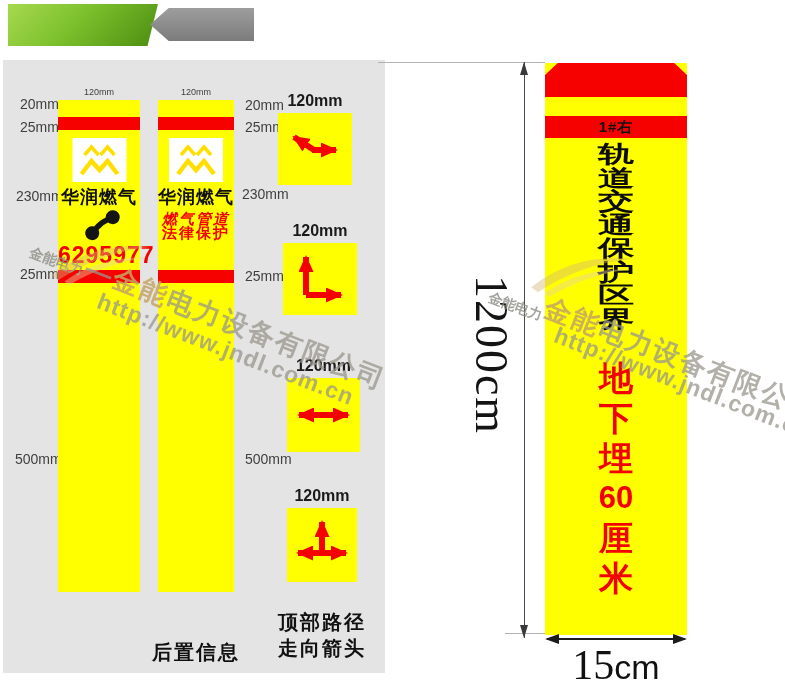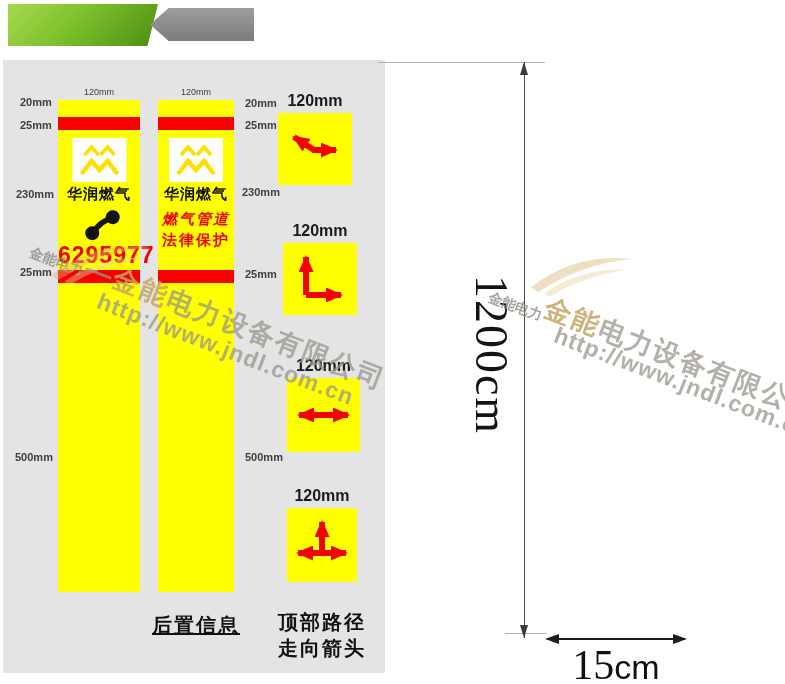--- a/index.html
+++ b/index.html
@@ -17,24 +17,24 @@
   .graytab{left:150px;top:8px;width:104px;height:33px;
     background:linear-gradient(#9d9d9d,#7c7c7c);
     clip-path:polygon(18% 0,100% 0,100% 100%,18% 100%,0 50%);}
 
   
   .panel{left:3px;top:60px;width:382px;height:613px;background:#e4e4e4;}
 
   .post{background:#ffff00;}
   .redband{position:absolute;left:0;width:100%;background:#f70000;}
   .tinylabel{font-size:9px;color:#3e3e3e;text-align:center;}
-  .dim{font-size:11px;font-weight:bold;color:#3f3f3f;}
+  .dim{font-size:14px;font-weight:normal;color:#3f3f3f;}
 
   .logo-box{position:absolute;}
-  .brand{position:absolute;width:100%;text-align:center;font-size:15px;font-weight:bold;color:#101010;letter-spacing:1px;}
+  .brand{position:absolute;width:100%;text-align:center;font-size:18px;font-weight:bold;color:#101010;letter-spacing:1px;}
   .phone-num{position:absolute;width:100%;text-align:center;font-size:23px;font-weight:bold;color:#f30000;letter-spacing:1px;}
   .redline{position:absolute;width:100%;text-align:center;font-size:15px;font-weight:bold;color:#f30000;letter-spacing:2px;}
 
   .caption{font-size:20px;font-weight:bold;color:#111;text-align:center;letter-spacing:2px;}
 
   .tile{background:#ffff00;}
   .tile-label{font-size:16px;font-weight:bold;color:#1a1a1a;text-align:center;}
 
   
   .pillar{left:545px;top:63px;width:142px;height:572px;background:#ffff00;}
@@ -128,21 +128,21 @@
     <div class="logo-box" style="left:11px;top:38px;">
       <svg width="54" height="44" viewBox="0 0 54 44">
         <rect width="54" height="44" fill="#ffffff"></rect>
         <path d="M12 17 L19 9 L26 17" stroke="#ffdf00" stroke-width="3.5" fill="none"></path>
         <path d="M28 17 L35 9 L42 17" stroke="#ffdf00" stroke-width="3.5" fill="none"></path>
         <path d="M9 36 L19 23 L27 32 L35 23 L45 36" stroke="#ffdf00" stroke-width="4.5" fill="none"></path>
       </svg>
     </div>
     <div class="brand" style="top:85px;">华润燃气</div>
     <div class="redline" style="top:110px;font-style:italic;">燃气管道</div>
-    <div class="redline" style="top:131px;text-align:center;">法律保护</div>
+    <div class="redline" style="top:124px;text-align:center;">法律保护</div>
   </div>
 
   <div class="abs tile-label" style="left:278px;top:92px;width:74px;">120mm</div>
   <div class="abs tile" style="left:278px;top:113px;width:74px;height:72px;">
     <svg width="74" height="72" viewBox="0 0 74 72">
       <defs>
           <marker id="ah1" markerUnits="userSpaceOnUse" markerWidth="17" markerHeight="15" refX="15" refY="7.5" orient="auto">
             <path d="M0 0 L17 7.5 L0 15 z" fill="#f50000"></path>
           </marker>
         </defs>
@@ -184,31 +184,53 @@
           <marker id="ah4" markerUnits="userSpaceOnUse" markerWidth="17" markerHeight="15" refX="15" refY="7.5" orient="auto">
             <path d="M0 0 L17 7.5 L0 15 z" fill="#f50000"></path>
           </marker>
         </defs>
       <line x1="35" y1="45" x2="11" y2="45" stroke="#f50000" stroke-width="6" marker-end="url(#ah4)"></line>
       <line x1="35" y1="45" x2="59" y2="45" stroke="#f50000" stroke-width="6" marker-end="url(#ah4)"></line>
       <line x1="35" y1="45" x2="35" y2="14" stroke="#f50000" stroke-width="6" marker-end="url(#ah4)"></line>
     </svg>
   </div>
 
-  <div class="abs caption" style="left:136px;top:612px;width:120px;text-decoration:underline;">后置信息</div>
+  <div class="abs caption" style="left:136px;top:639px;width:120px;">后置信息</div>
   <div class="abs caption" style="left:262px;top:609px;width:120px;">顶部路径</div>
   <div class="abs caption" style="left:262px;top:635px;width:120px;">走向箭头</div>
 
   <div class="abs ext-line" style="left:378px;top:62px;width:167px;"></div>
   <div class="abs ext-line" style="left:505px;top:633px;width:42px;"></div>
   <div class="abs dimline-v"></div>
   <div class="abs arrow-up"></div>
   <div class="abs arrow-dn"></div>
   <div class="abs height-label">1200cm</div>
 
+  <div class="abs pillar">
+    <div class="pillar-cap"></div>
+    <div class="pillar-stripe">1#右</div>
+    <div class="abs" style="left:0;top:80px;width:100%;">
+      <div class="vchar-black">轨</div>
+      <div class="vchar-black">道</div>
+      <div class="vchar-black">交</div>
+      <div class="vchar-black">通</div>
+      <div class="vchar-black">保</div>
+      <div class="vchar-black">护</div>
+      <div class="vchar-black">区</div>
+      <div class="vchar-black">界</div>
+    </div>
+    <div class="abs" style="left:0;top:295px;width:100%;">
+      <div class="vchar-red">地</div>
+      <div class="vchar-red">下</div>
+      <div class="vchar-red">埋</div>
+      <div class="vchar-red" style="font-size:31px;">60</div>
+      <div class="vchar-red">厘</div>
+      <div class="vchar-red">米</div>
+    </div>
+  </div>
 
   <div class="abs width-dim-line"></div>
   <div class="abs wd-left"></div>
   <div class="abs wd-right"></div>
   <div class="abs width-label">
     <span class="num">15</span><span class="unit">cm</span>
   </div>
 
   <div class="abs wm" style="left:33px;top:243px;">
     <span class="wm-small" style="display:inline-block;">金能电力</span>

